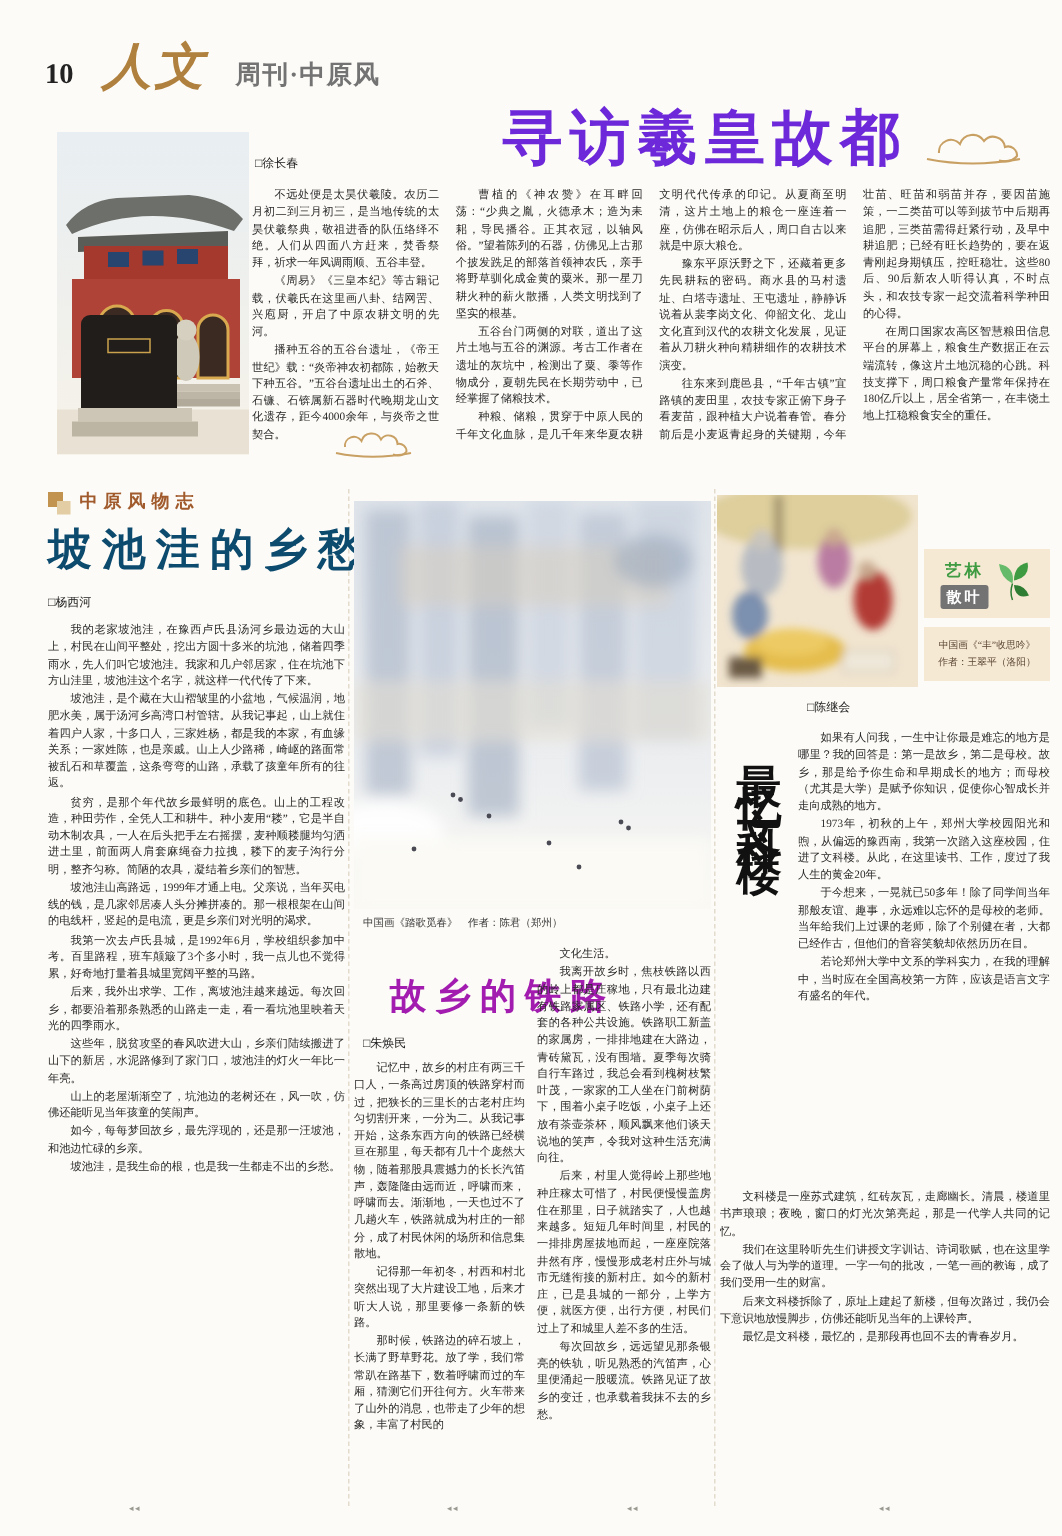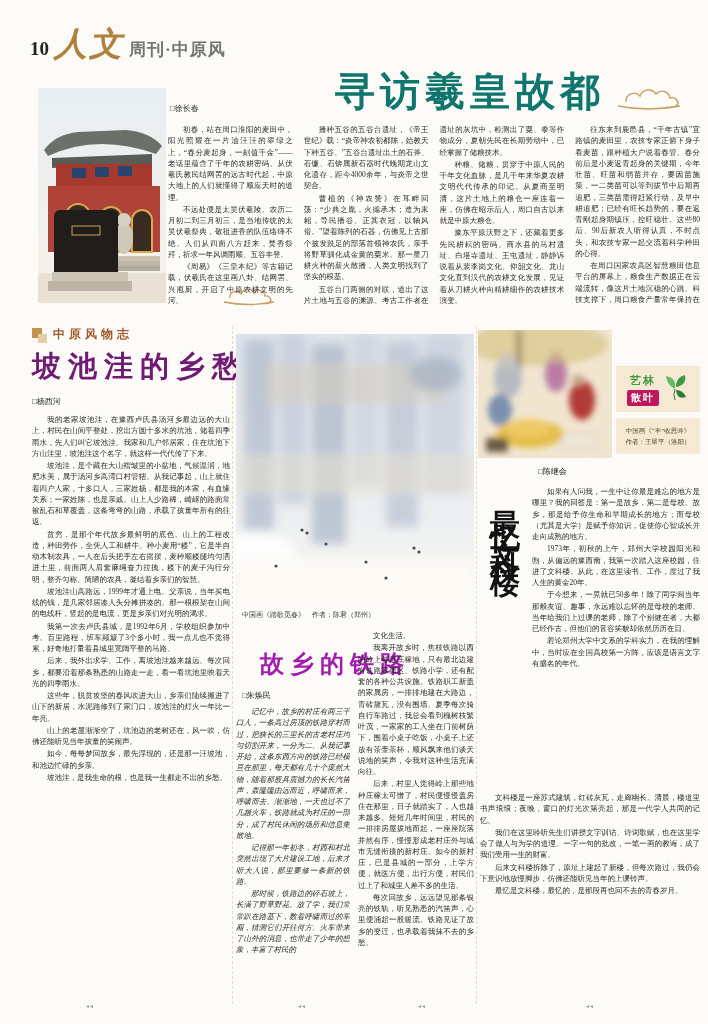--- a/index.html
+++ b/index.html
@@ -1,53 +1,53 @@
 <!DOCTYPE html>
 <html><head>
 <meta charset="utf-8">
 <style>
   html,body{margin:0;padding:0;background:#e9e7e1;}
   #page{position:relative;width:708px;height:1024px;margin:0 auto;background:#fcfbf7;
         font-family:"Liberation Serif","DejaVu Serif",serif;color:#1c1c1c;overflow:hidden;}
   
-  .hdr-left{position:absolute;left:30px;top:22px;display:flex;align-items:baseline;gap:5px;}
+  .hdr-left{position:absolute;left:30px;top:22px;display:flex;align-items:baseline;gap:19px;}
   .pagenum{font-size:19px;font-weight:700;color:#222;}
   .brand{font-size:33px;font-weight:700;font-style:italic;color:#b0813e;letter-spacing:2px;}
   .brand-suffix{font-size:17px;font-weight:700;color:#737373;letter-spacing:1px;}
   .hdr-right{position:absolute;right:10px;top:28px;display:flex;align-items:center;gap:8px;}
   .hdr-lines{text-align:right;font-size:6.5px;line-height:1.7;color:#333;font-family:"Liberation Sans",sans-serif;}
   .masthead{font-size:19px;font-weight:700;font-style:italic;color:#c0271d;letter-spacing:1px;}
   
   .art{font-size:7.5px;line-height:1.5;color:#2a2a2a;text-align:justify;overflow:hidden;position:absolute;}
   .art p{margin:0 0 1px 0;text-indent:2em;}
   .byline{position:absolute;font-size:8px;color:#222;}
   
   .h-main{position:absolute;left:335px;top:64px;width:270px;text-align:center;
-          font-size:40px;font-weight:700;letter-spacing:5px;color:#0f766e;}
+          font-size:40px;font-weight:700;letter-spacing:5px;color:#6d28d9;}
   .cols4{column-count:4;column-gap:11px;}
   .photo-frame{position:absolute;left:38px;top:88px;width:128px;height:215px;}
   .cloud{position:absolute;}
   
   .badge{position:absolute;left:32px;top:326px;display:flex;align-items:flex-end;gap:6px;}
   .badge-icon{position:relative;width:15px;height:15px;}
   .badge-icon .sq1{position:absolute;left:0;top:0;width:10px;height:10px;background:#c1934f;}
   .badge-icon .sq2{position:absolute;left:6px;top:6px;width:9px;height:9px;background:#e3cda4;}
   .badge-text{font-size:12px;font-weight:700;color:#a05a2c;letter-spacing:4px;}
-  .h-left{position:absolute;left:32px;top:347px;font-size:29px;font-weight:700;letter-spacing:7px;color:#701a75;}
+  .h-left{position:absolute;left:32px;top:347px;font-size:29px;font-weight:700;letter-spacing:7px;color:#0c4a6e;}
   
   .painting-big{position:absolute;left:236px;top:334px;width:238px;height:272px;background:#f5f3ec;}
   .caption{position:absolute;font-size:7px;color:#3a3a3a;}
   .h-mid{position:absolute;left:240px;top:648px;font-size:24px;font-weight:700;letter-spacing:6px;color:#a21caf;margin-left:20px;}
   
   .painting-warm{position:absolute;left:478px;top:330px;width:134px;height:128px;}
   .panel{position:absolute;background:#f6e9d4;}
   .panel-label{left:616px;top:366px;width:84px;height:46px;display:flex;align-items:center;justify-content:center;gap:4px;}
   .lab-col{display:flex;flex-direction:column;align-items:center;gap:2px;}
   .lab1{font-size:11px;font-weight:700;color:#3f9b42;letter-spacing:2px;}
-  .lab2{font-size:10px;font-weight:700;color:#fff;background:#be185d;border-radius:2px;padding:1px 4px;letter-spacing:2px;}
+  .lab2{font-size:10px;font-weight:700;color:#fff;background:#737373;border-radius:2px;padding:1px 4px;letter-spacing:2px;}
   .panel-caption{left:616px;top:418px;width:84px;height:36px;font-size:6.5px;color:#5a4632;
                  display:flex;flex-direction:column;align-items:center;justify-content:center;line-height:1.7;}
   
   .h-right{position:absolute;left:484px;top:486px;height:300px;writing-mode:vertical-rl;
            font-size:30px;font-weight:700;letter-spacing:14px;color:#111;}
   
   .vsep{position:absolute;width:0;border-left:1px dashed #e3dccd;}
   .endmark{position:absolute;font-size:6px;color:#9a9a92;letter-spacing:1px;}
 </style>
 </head>
@@ -109,21 +109,20 @@
   </span>
   <span class="cloud" style="left:220px;top:282px;">
     <svg width="62" height="28" viewBox="0 0 62 28" fill="none" stroke="#c9a063" stroke-width="1.3">
       <path d="M10 16 a6 6 0 0 1 11-4 a7 7 0 0 1 13-1 a6 6 0 0 1 11 3 a5 5 0 0 1 6 5 q-3 4-9 2"></path>
       <path d="M4 20 q24 5 50 0"></path>
     </svg>
   </span>
 
   <div class="byline" style="left:170px;top:103px;">□徐长春</div>
   <div class="art cols4" style="left:168px;top:124px;width:532px;height:190px;">
-      <p>初春，站在周口淮阳的麦田中，阳光照耀在一片油汪汪的翠绿之上，“春分麦起身，一刻值千金”——老话里蕴含了千年的农耕密码。从伏羲氏教民结网罟的远古时代起，中原大地上的人们就懂得了顺应天时的道理。</p>
       <p>不远处便是太昊伏羲陵。农历二月初二到三月初三，是当地传统的太昊伏羲祭典，敬祖进香的队伍络绎不绝。人们从四面八方赶来，焚香祭拜，祈求一年风调雨顺、五谷丰登。</p>
       <p>《周易》《三皇本纪》等古籍记载，伏羲氏在这里画八卦、结网罟、兴庖厨，开启了中原农耕文明的先河。</p>
       <p>播种五谷的五谷台遗址，《帝王世纪》载：“炎帝神农初都陈，始教天下种五谷。”五谷台遗址出土的石斧、石镰、石锛属新石器时代晚期龙山文化遗存，距今4000余年，与炎帝之世契合。</p>
       <p>曹植的《神农赞》在耳畔回荡：“少典之胤，火德承木；造为耒耜，导民播谷。正其衣冠，以轴风俗。”望着陈列的石器，仿佛见上古那个披发跣足的部落首领神农氏，亲手将野草驯化成金黄的粟米。那一星刀耕火种的薪火散播，人类文明找到了坚实的根基。</p>
       <p>五谷台门两侧的对联，道出了这片土地与五谷的渊源。考古工作者在遗址的灰坑中，检测出了粟、黍等作物成分，夏朝先民在长期劳动中，已经掌握了储粮技术。</p>
       <p>种粮、储粮，贯穿于中原人民的千年文化血脉，是几千年来华夏农耕文明代代传承的印记。从夏商至明清，这片土地上的粮仓一座连着一座，仿佛在昭示后人，周口自古以来就是中原大粮仓。</p>
       <p>豫东平原沃野之下，还藏着更多先民耕耘的密码。商水县的马村遗址、白塔寺遗址、王屯遗址，静静诉说着从裴李岗文化、仰韶文化、龙山文化直到汉代的农耕文化发展，见证着从刀耕火种向精耕细作的农耕技术演变。</p>
       <p>往东来到鹿邑县，“千年古镇”宜路镇的麦田里，农技专家正俯下身子看麦苗，跟种植大户说着春管。春分前后是小麦返青起身的关键期，今年壮苗、旺苗和弱苗并存，要因苗施策，一二类苗可以等到拔节中后期再追肥，三类苗需得赶紧行动，及早中耕追肥；已经有旺长趋势的，要在返青刚起身期镇压，控旺稳壮。这些80后、90后新农人听得认真，不时点头，和农技专家一起交流着科学种田的心得。</p>
       <p>在周口国家农高区智慧粮田信息平台的屏幕上，粮食生产数据正在云端流转，像这片土地沉稳的心跳。科技支撑下，周口粮食产量常年保持在180亿斤以上，居全省第一，在丰饶土地上扛稳粮食安全的重任。</p>
     </div>
@@ -188,21 +187,21 @@
           <circle cx="183" cy="218" r="1.6"></circle>
         <circle cx="40" cy="232" r="1.6"></circle>
           <circle cx="150" cy="244" r="1.6"></circle>
       </g>
     </svg>
   </span>
   <div class="caption" style="left:242px;top:610px;">中国画《踏歌觅春》　作者：陈君（郑州）</div>
 
   <div class="h-mid">故乡的铁路</div>
   <div class="byline" style="left:242px;top:690px;">□朱焕民</div>
-  <div class="art" style="left:236px;top:706px;width:114px;height:296px;font-style:italic;">
+  <div class="art" style="left:236px;top:706px;width:114px;height:296px;">
       <p>记忆中，故乡的村庄有两三千口人，一条高过房顶的铁路穿村而过，把狭长的三里长的古老村庄均匀切割开来，一分为二。从我记事开始，这条东西方向的铁路已经横亘在那里，每天都有几十个庞然大物，随着那股具震撼力的长长汽笛声，轰隆隆由远而近，呼啸而来，呼啸而去。渐渐地，一天也过不了几趟火车，铁路就成为村庄的一部分，成了村民休闲的场所和信息集散地。</p>
       <p>记得那一年初冬，村西和村北突然出现了大片建设工地，后来才听大人说，那里要修一条新的铁路。</p>
       <p>那时候，铁路边的碎石坡上，长满了野草野花。放了学，我们常常趴在路基下，数着呼啸而过的车厢，猜测它们开往何方。火车带来了山外的消息，也带走了少年的想象，丰富了村民的</p>
     </div>
   <div class="art" style="left:358px;top:630px;width:116px;height:372px;">
       <p>文化生活。</p>
       <p>我离开故乡时，焦枝铁路以西的岭上都是庄稼地，只有最北边建有铁路家属区、铁路小学，还有配套的各种公共设施。铁路职工新盖的家属房，一排排地建在大路边，青砖黛瓦，没有围墙。夏季每次骑自行车路过，我总会看到槐树枝繁叶茂，一家家的工人坐在门前树荫下，围着小桌子吃饭，小桌子上还放有茶壶茶杯，顺风飘来他们谈天说地的笑声，令我对这种生活充满向往。</p>
       <p>后来，村里人觉得岭上那些地种庄稼太可惜了，村民便慢慢盖房住在那里，日子就踏实了，人也越来越多。短短几年时间里，村民的一排排房屋拔地而起，一座座院落井然有序，慢慢形成老村庄外与城市无缝衔接的新村庄。如今的新村庄，已是县城的一部分，上学方便，就医方便，出行方便，村民们过上了和城里人差不多的生活。</p>
       <p>每次回故乡，远远望见那条银亮的铁轨，听见熟悉的汽笛声，心里便涌起一股暖流。铁路见证了故乡的变迁，也承载着我抹不去的乡愁。</p>
     </div>

